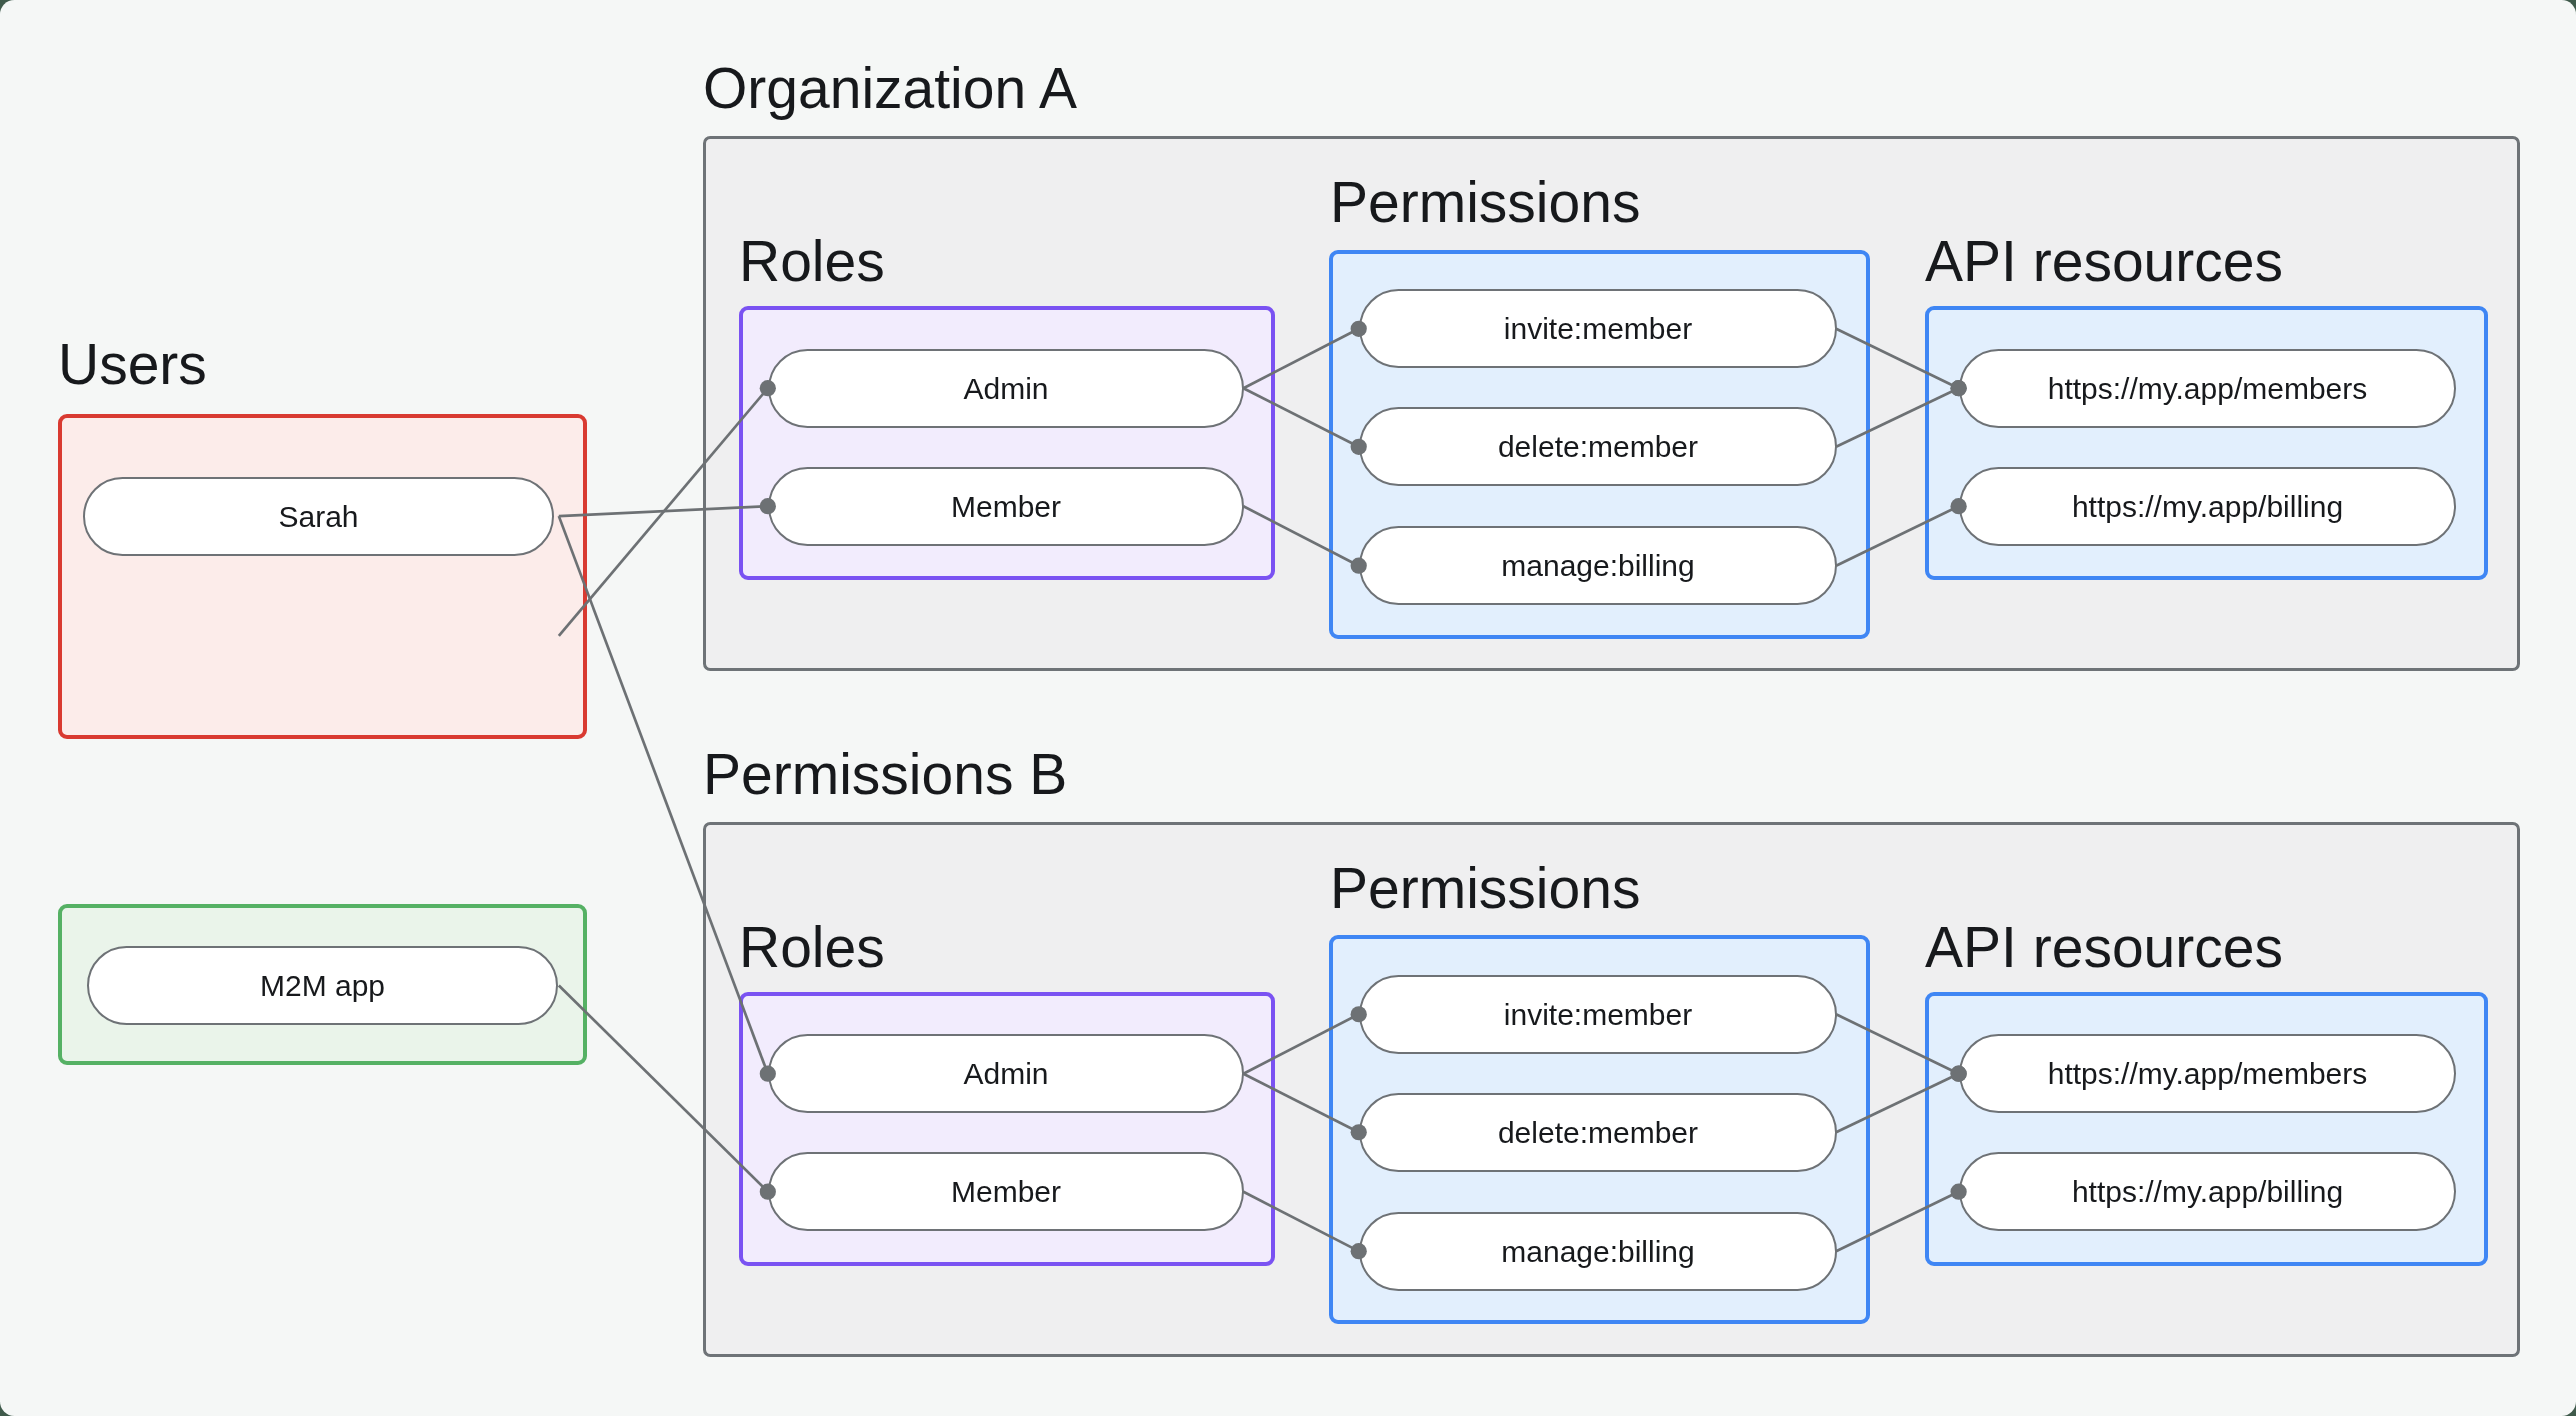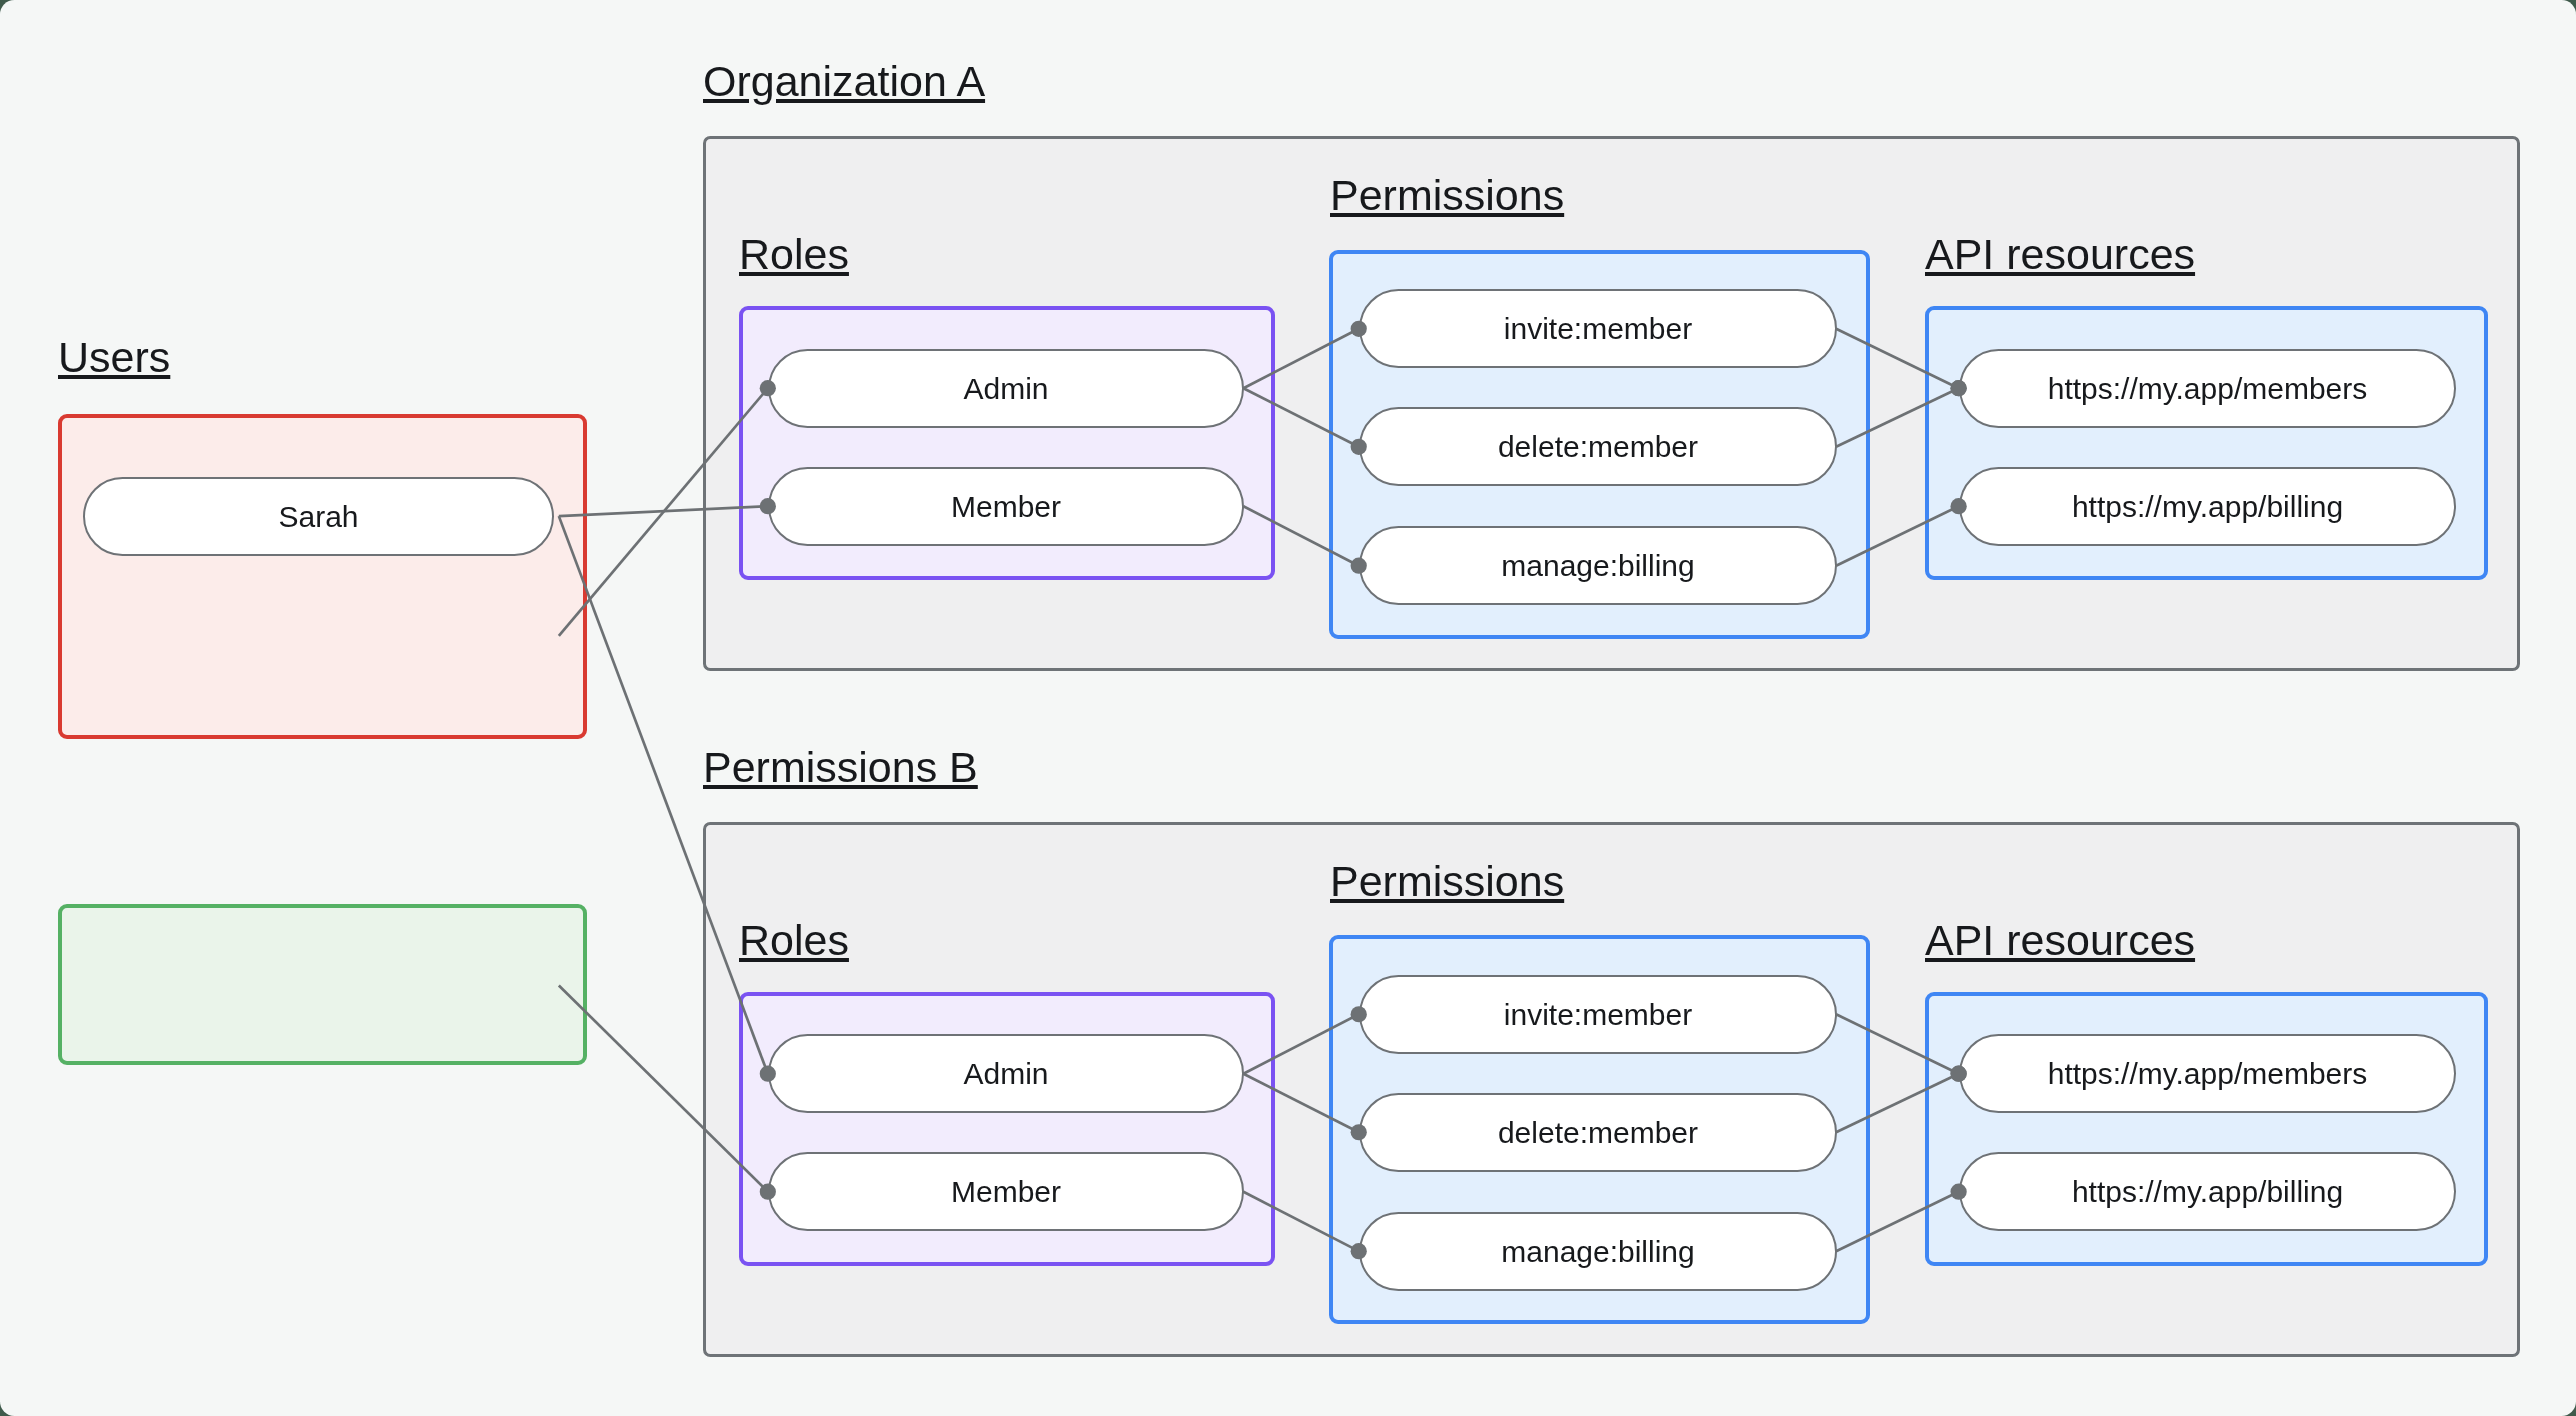--- a/index.html
+++ b/index.html
@@ -15,26 +15,25 @@
     position: absolute;
     left: 0; top: 0;
     width: 2576px;
     height: 1416px;
     background: #f5f7f6;
     border-radius: 14.4px;
     overflow: hidden;
   }
   .lbl {
     position: absolute;
-    font-size: 43px;
+    font-size: 57px;
     line-height: 1.05;
     color: #17191c;
     white-space: nowrap;
     z-index: 3;
-    text-decoration: underline;
   }
   .box {
     position: absolute;
     box-sizing: border-box;
     border-radius: 9px;
     z-index: 1;
   }
   .org-box {
     background: #efeff0;
     border: 3.6px solid #6e7377;
@@ -71,20 +70,21 @@
 </head>
 <body>
 
 <div class="canvas">
 
   <div class="lbl" style="left:58px;top:335px">Users</div>
   <div class="box users-box" style="left:58px;top:414px;width:529px;height:325px"></div>
   <div class="pill" style="left:83px;top:477px;width:471px">Sarah</div>
 
   <div class="box m2m-box" style="left:58px;top:904px;width:529px;height:161px"></div>
+  <div class="pill" style="left:87px;top:946px;width:471px">M2M app</div>
 
   <div class="lbl" style="left:703px;top:59px">Organization A</div>
   <div class="box org-box" style="left:703px;top:136px;width:1817px;height:535px"></div>
 
   <div class="lbl" style="left:739px;top:232px">Roles</div>
   <div class="box roles-box" style="left:739px;top:306px;width:536px;height:274px"></div>
   <div class="pill" style="left:768px;top:349px;width:476px">Admin</div>
   <div class="pill" style="left:768px;top:467px;width:476px">Member</div>
 
   <div class="lbl" style="left:1330px;top:173px">Permissions</div>

